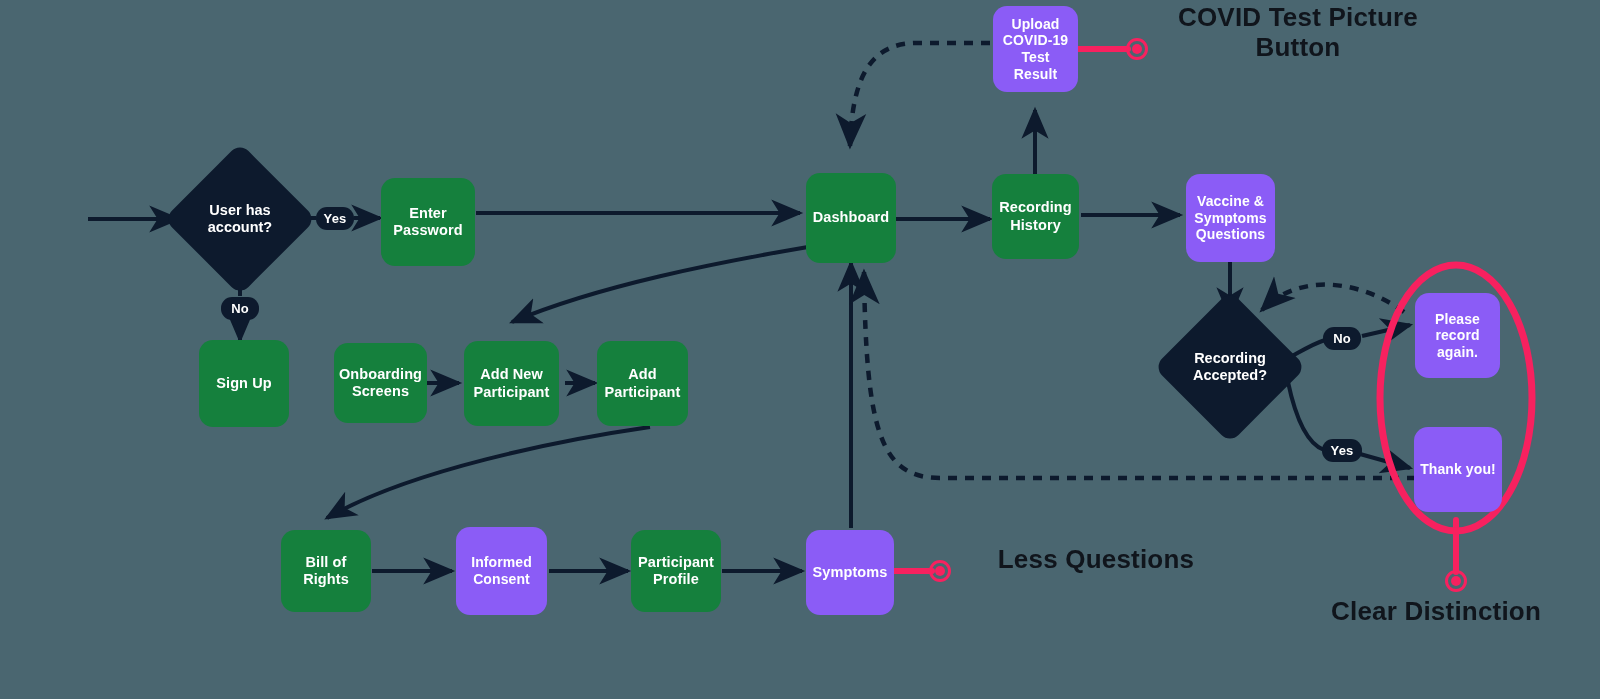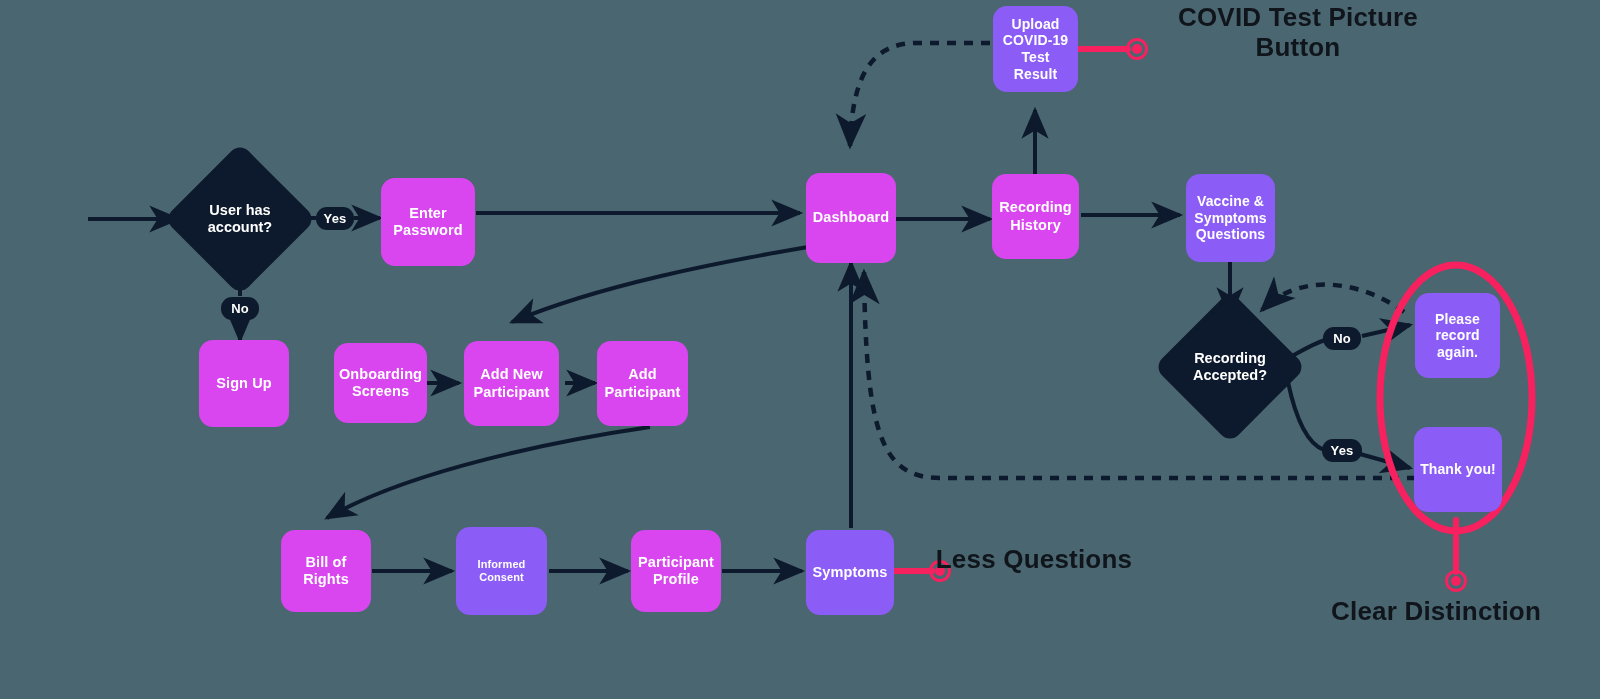--- a/index.html
+++ b/index.html
@@ -28,21 +28,21 @@
     display: flex;
     align-items: center;
     justify-content: center;
     text-align: center;
     color: #ffffff;
     font-weight: bold;
     line-height: 1.18;
     border-radius: 14px;
     letter-spacing: .1px;
   }
-  .node.dark   { background: #d946ef; }
+  .node.dark   { background: #15803d; }
   .node.teal   { background: #8b5cf6; }
   .node.start  { background: #adbfd6; }
   .node .lbl { display:block; padding: 0 6px; }
 
   .diamond {
     position: absolute;
     display: flex;
     align-items: center;
     justify-content: center;
     text-align: center;
@@ -214,21 +214,21 @@
   </div>
 
   <div class="node dark" style="left:597px; top:341px; width:91px; height:85px; font-size:14.5px;">
     <span class="lbl">Add Participant</span>
   </div>
 
   <div class="node dark" style="left:281px; top:530px; width:90px; height:82px; font-size:14.5px;">
     <span class="lbl">Bill of Rights</span>
   </div>
 
-  <div class="node teal" style="left:456px; top:527px; width:91px; height:88px; font-size:11px;">
+  <div class="node teal" style="left:456px; top:527px; width:91px; height:88px; font-size:14px;">
     <span class="lbl">Informed Consent</span>
   </div>
 
   <div class="node teal" style="left:806px; top:530px; width:88px; height:85px; font-size:14.5px;">
     <span class="lbl">Symptoms</span>
   </div>
 
   <div class="node dark" style="left:631px; top:530px; width:90px; height:82px; font-size:14.5px;">
     <span class="lbl">Participant Profile</span>
   </div>
@@ -271,21 +271,21 @@
   </div>
 
   <div class="dot-marker" style="left:1126px; top:38px;"></div>
   <div class="dot-marker" style="left:929px; top:560px;"></div>
   <div class="dot-marker" style="left:1445px; top:570px;"></div>
 
   <div class="annotation" style="left:1148px; top:2px; width:300px; font-size:26px;">
     <span>COVID Test Picture Button</span>
   </div>
 
-  <div class="annotation" style="left:934px; top:544px; width:200px; font-size:26px;">
+  <div class="annotation" style="left:996px; top:544px; width:200px; font-size:26px;">
     <span>Less Questions</span>
   </div>
 
   <div class="annotation" style="left:1276px; top:596px; width:320px; font-size:26px;">
     <span>Clear Distinction</span>
   </div>
 
 </div>
 
 </body></html>

